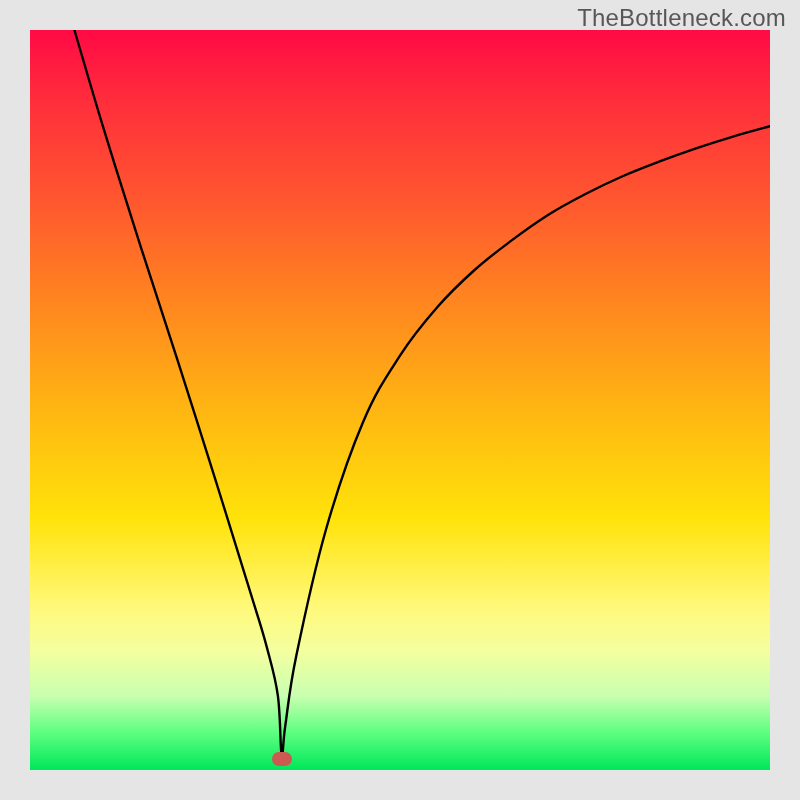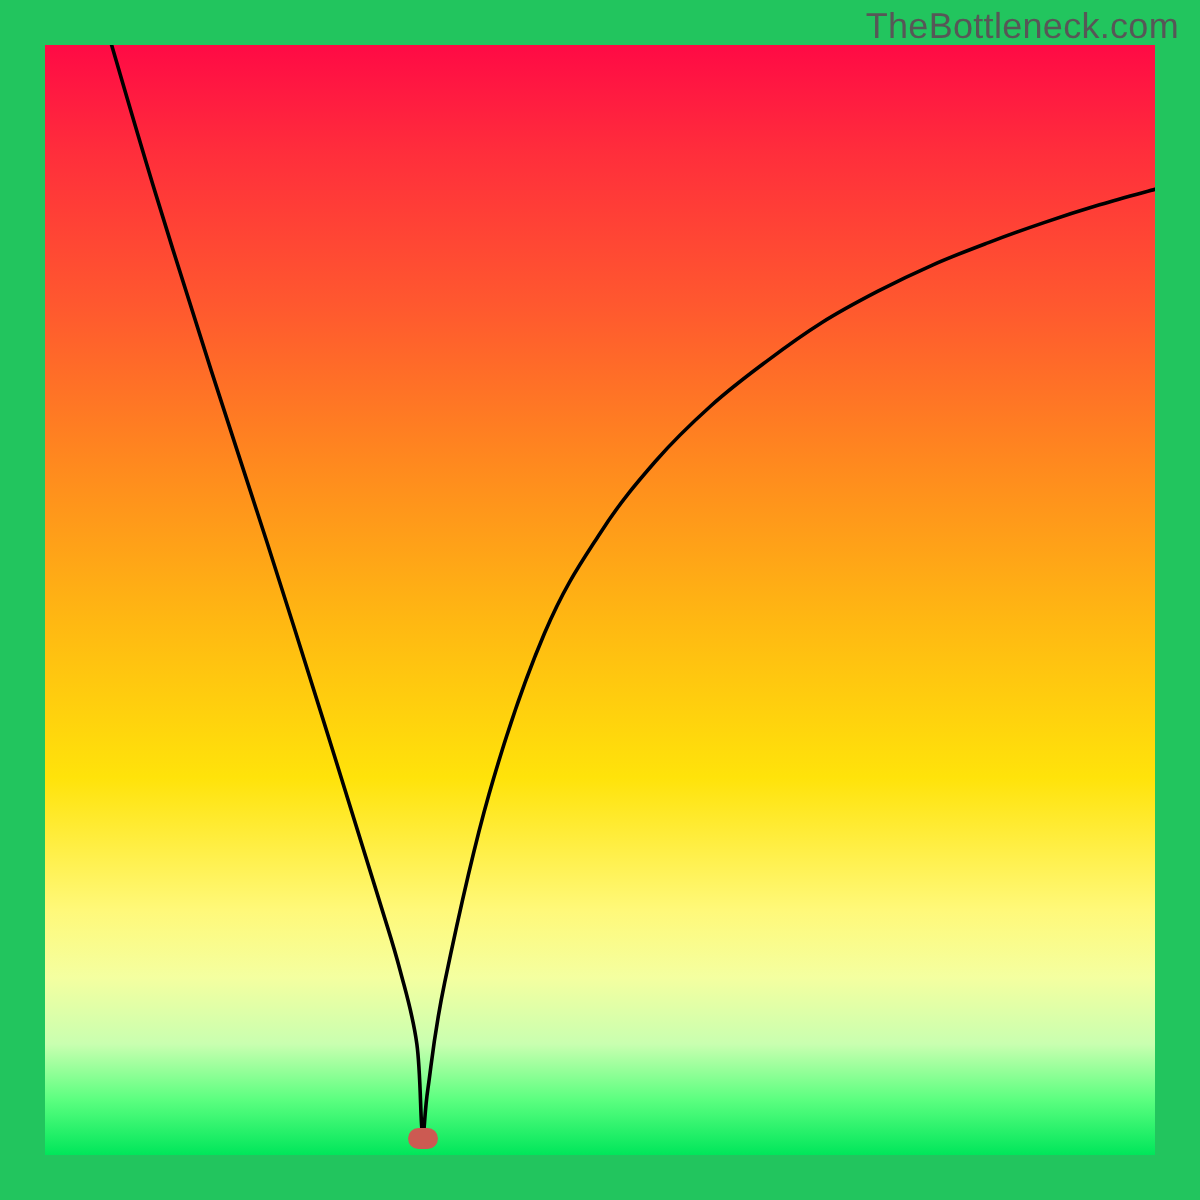--- a/index.html
+++ b/index.html
@@ -8,21 +8,21 @@
     width: 800px;
     height: 800px;
     background: #000;
     overflow: hidden;
     font-family: Arial, Helvetica, sans-serif;
   }
   .frame {
     position: relative;
     width: 800px;
     height: 800px;
-    background: #22c55e;
+    background: #e5e5e5;
   }
   .watermark {
     position: absolute;
     top: 4px;
     right: 14px;
     color: #575757;
     font-size: 24px;
     font-weight: 500;
     letter-spacing: 0.2px;
     z-index: 5;

